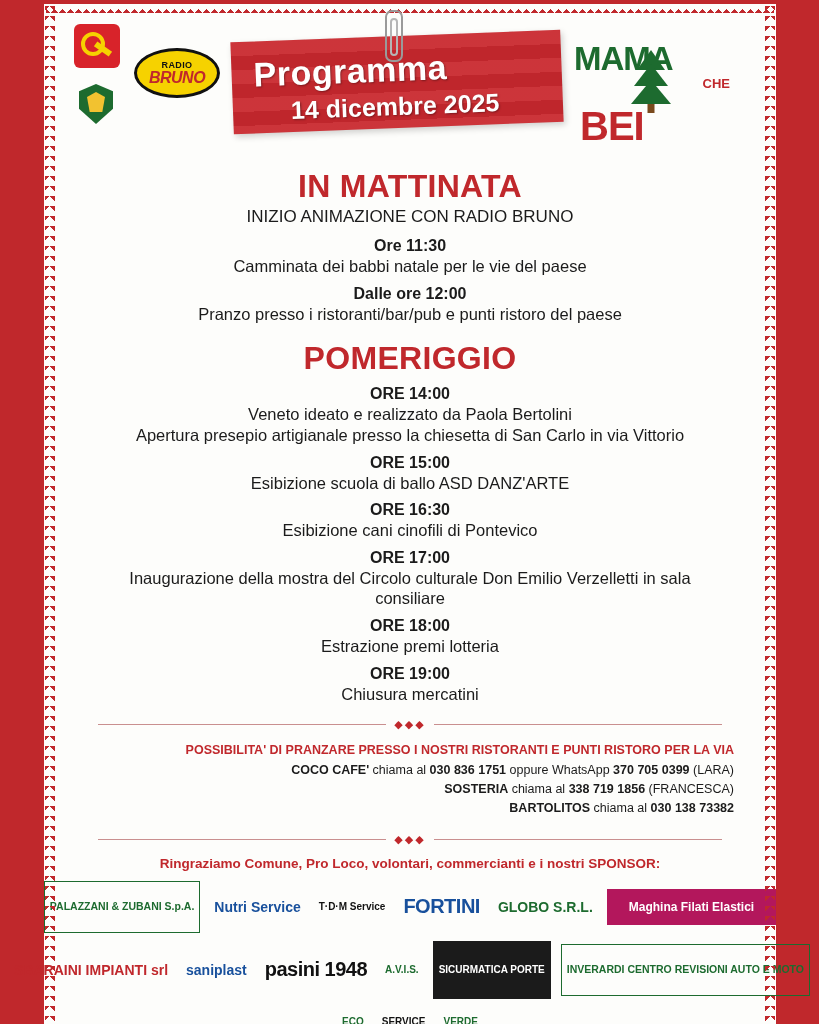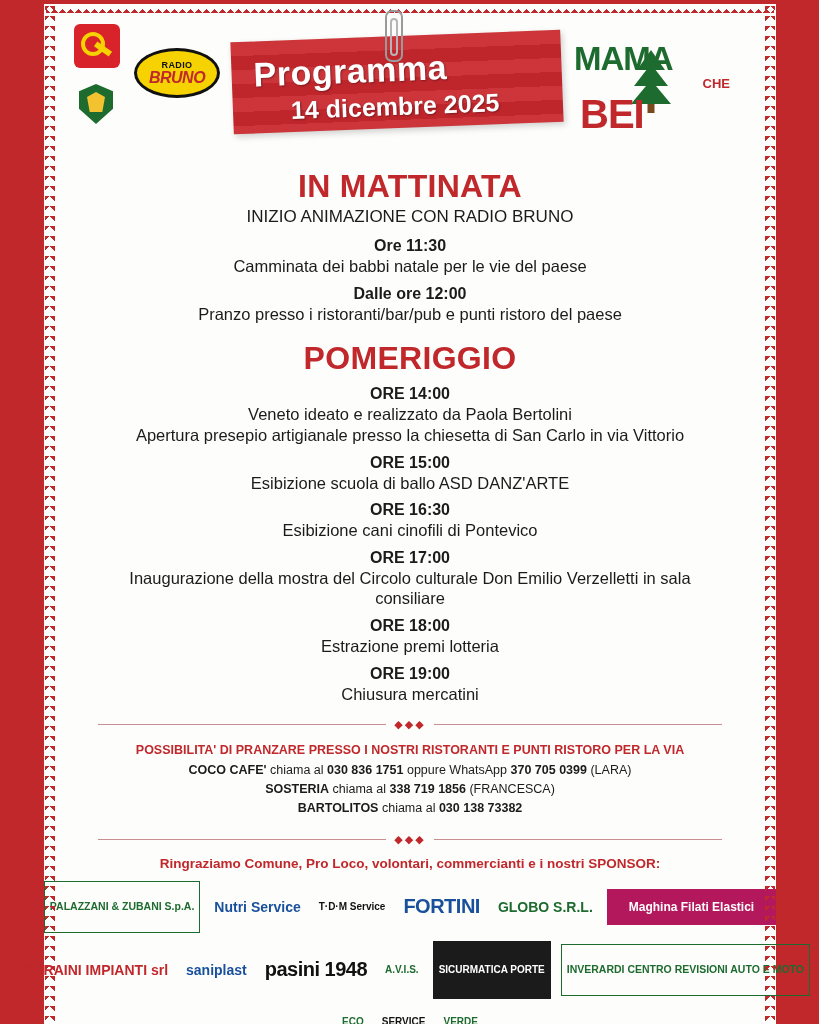--- a/index.html
+++ b/index.html
@@ -107,21 +107,21 @@
   
   .mamalogo{position:absolute;left:528px;top:34px;width:160px;height:100px;}
   .mamalogo .row1{
     position:absolute;left:0;top:0;font-size:33px;font-weight:bold;color:#1d6b2f;
     letter-spacing:-1px;
   }
   .mamalogo .che{
     position:absolute;right:4px;top:36px;font-size:13px;font-weight:bold;color:#c0282c;
   }
   .mamalogo .row2{
-    position:absolute;left:6px;top:52px;font-size:40px;font-weight:bold;color:#c0282c;
+    position:absolute;left:6px;top:64px;font-size:40px;font-weight:bold;color:#c0282c;
     letter-spacing:-1px;
   }
   .tree{
     position:absolute;left:56px;top:8px;width:42px;height:66px;
   }
   .tree i{
     position:absolute;left:50%;transform:translateX(-50%);
     width:0;height:0;border-left:14px solid transparent;border-right:14px solid transparent;
     border-bottom:20px solid #1d6b2f;
   }
@@ -142,21 +142,21 @@
   .ds{font-size:16.5px;margin:0;line-height:1.25;}
   .pom{margin-top:18px;font-size:27px;}
   .blk{margin-bottom:6px;}
 
   .divider{
     display:flex;align-items:center;justify-content:center;gap:8px;margin:14px 34px 10px;
   }
   .divider .ln{height:1px;background:#c98f8f;flex:1;}
   .divider .dm{color:#c0282c;font-size:11px;letter-spacing:2px;}
 
-  .info{text-align:center;padding:0 22px;font-size:12.5px;line-height:1.55;}
+  .info{text-align:right;padding:0 22px;font-size:12.5px;line-height:1.55;}
   .info .hl{color:#c0282c;font-weight:bold;font-size:12.5px;}
   .info b{font-weight:bold;}
 
   .thanks{margin-top:6px;font-size:13.5px;font-weight:bold;color:#c0282c;}
 
   .sponsors{padding:10px 16px 0;}
   .srow{display:flex;align-items:center;justify-content:center;gap:10px;margin-bottom:8px;flex-wrap:nowrap;}
   .sp{
     display:flex;align-items:center;justify-content:center;
     font-size:10px;font-weight:bold;color:#222;height:30px;padding:0 4px;

